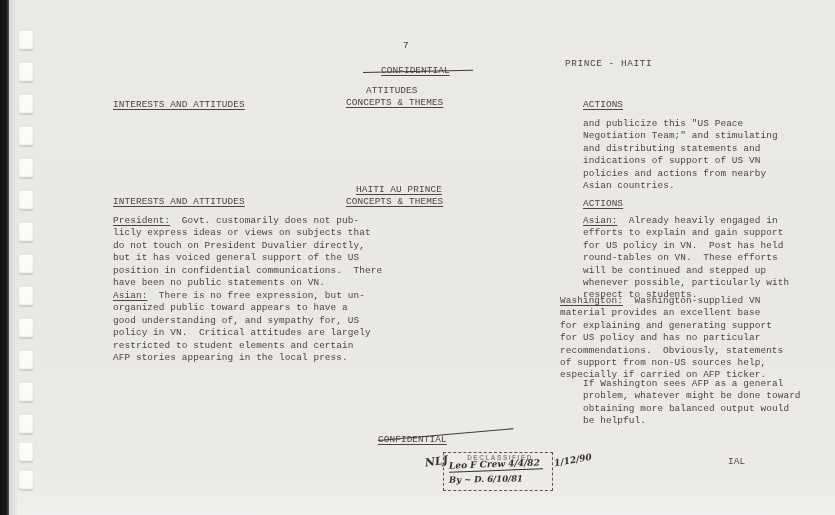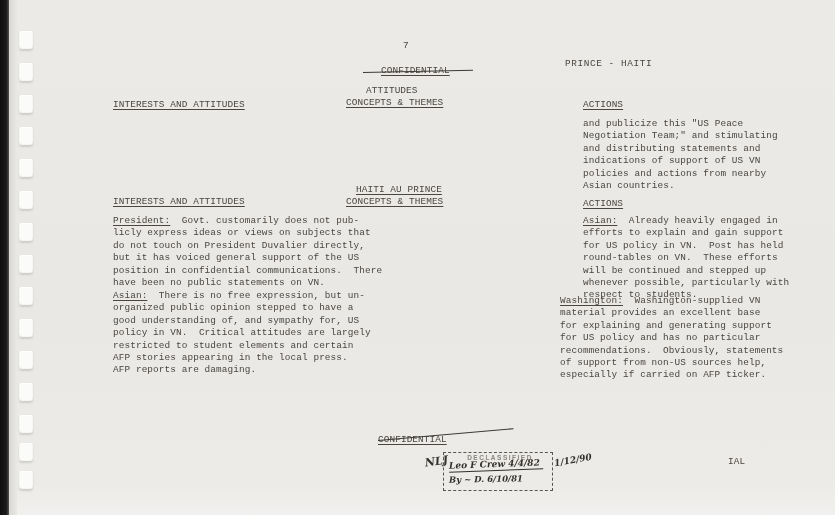--- a/index.html
+++ b/index.html
@@ -110,44 +110,47 @@
   <div class="tw hdr" style="left:583px;top:198px">ACTIONS</div>
 
   <div class="tw" style="left:113px;top:215px;width:275px"><span class="lbl">President:</span><span>  Govt. customarily does not pub-
 licly express ideas or views on subjects that
 do not touch on President Duvalier directly,
 but it has voiced general support of the US
 position in confidential communications.  There
 have been no public statements on VN.</span></div>
 
   <div class="tw" style="left:113px;top:290px;width:275px"><span class="lbl">Asian:</span><span>  There is no free expression, but un-
-organized public opinion stepped to have a
+organized public toward appears to have a
 good understanding of, and sympathy for, US
 policy in VN.  Critical attitudes are largely
 restricted to student elements and certain
 AFP stories appearing in the local press.</span></div>
 
-  <div class="tw" style="left:113px;top:364px">AFP reports are damaging.</div>
 
   <div class="tw" style="left:583px;top:215px;width:235px"><span class="lbl">Asian:</span><span>  Already heavily engaged in
 efforts to explain and gain support
 for US policy in VN.  Post has held
 round-tables on VN.  These efforts
 will be continued and stepped up
 whenever possible, particularly with
 respect to students.</span></div>
 
   <div class="tw" style="left:560px;top:295px;width:240px"><span class="lbl">Washington:</span><span>  Washington-supplied VN
 material provides an excellent base
 for explaining and generating support
 for US policy and has no particular
 recommendations.  Obviously, statements
 of support from non-US sources help,
 especially if carried on AFP ticker.</span></div>
 
+  <div class="tw" style="left:583px;top:378px;width:240px">If Washington sees AFP as a general
+problem, whatever might be done toward
+obtaining more balanced output would
+be helpful.</div>
 
   <div class="tw hdr" style="left:378px;top:434px">CONFIDENTIAL</div>
   <div class="strike" style="left:378px;top:440px;width:136px;transform:rotate(-5deg)"></div>
 
   <div id="stamp-box"></div>
   <div id="stamp-label">DECLASSIFIED</div>
   <div class="hand" id="stamp-prefix">NLJ</div>
   <div class="hand" id="stamp-sig">Leo F Crew  4/4/82</div>
   <div class="hand" id="stamp-date-right">1/12/90</div>
   <div class="hand" id="stamp-by">By ~  D.  6/10/81</div>

